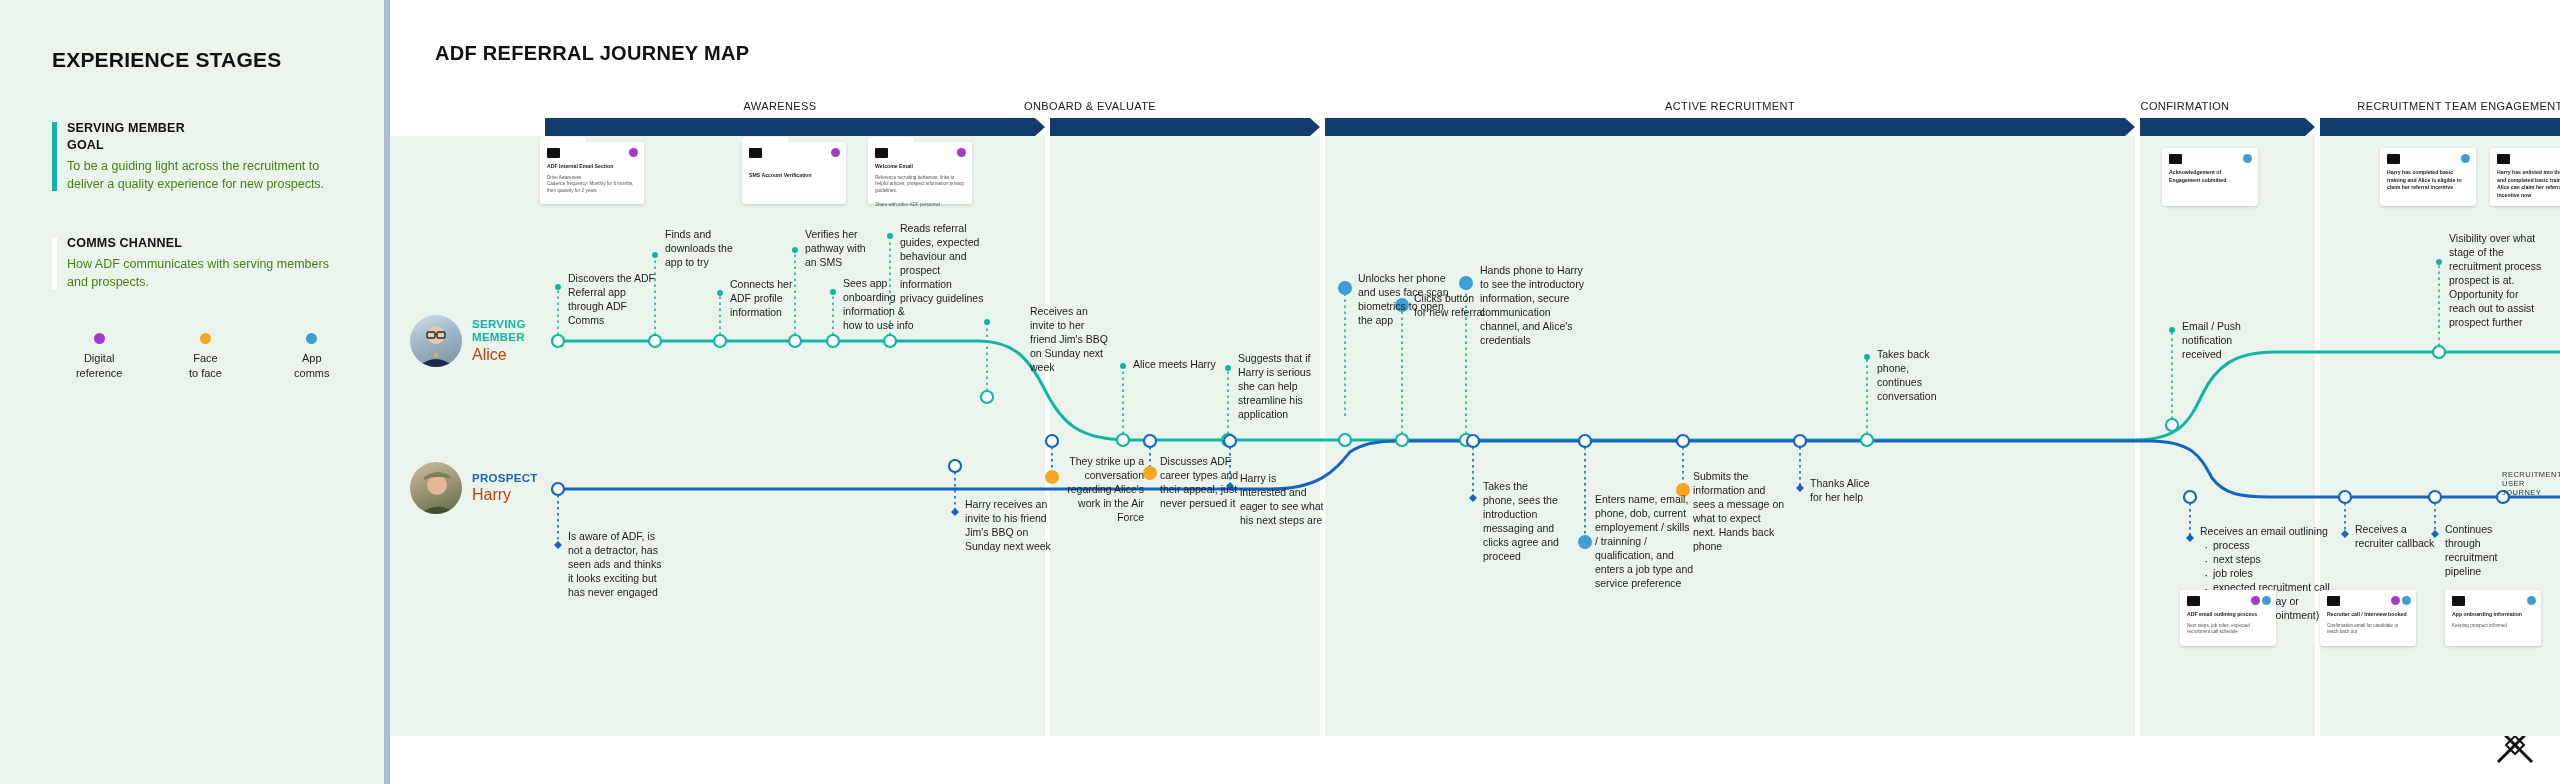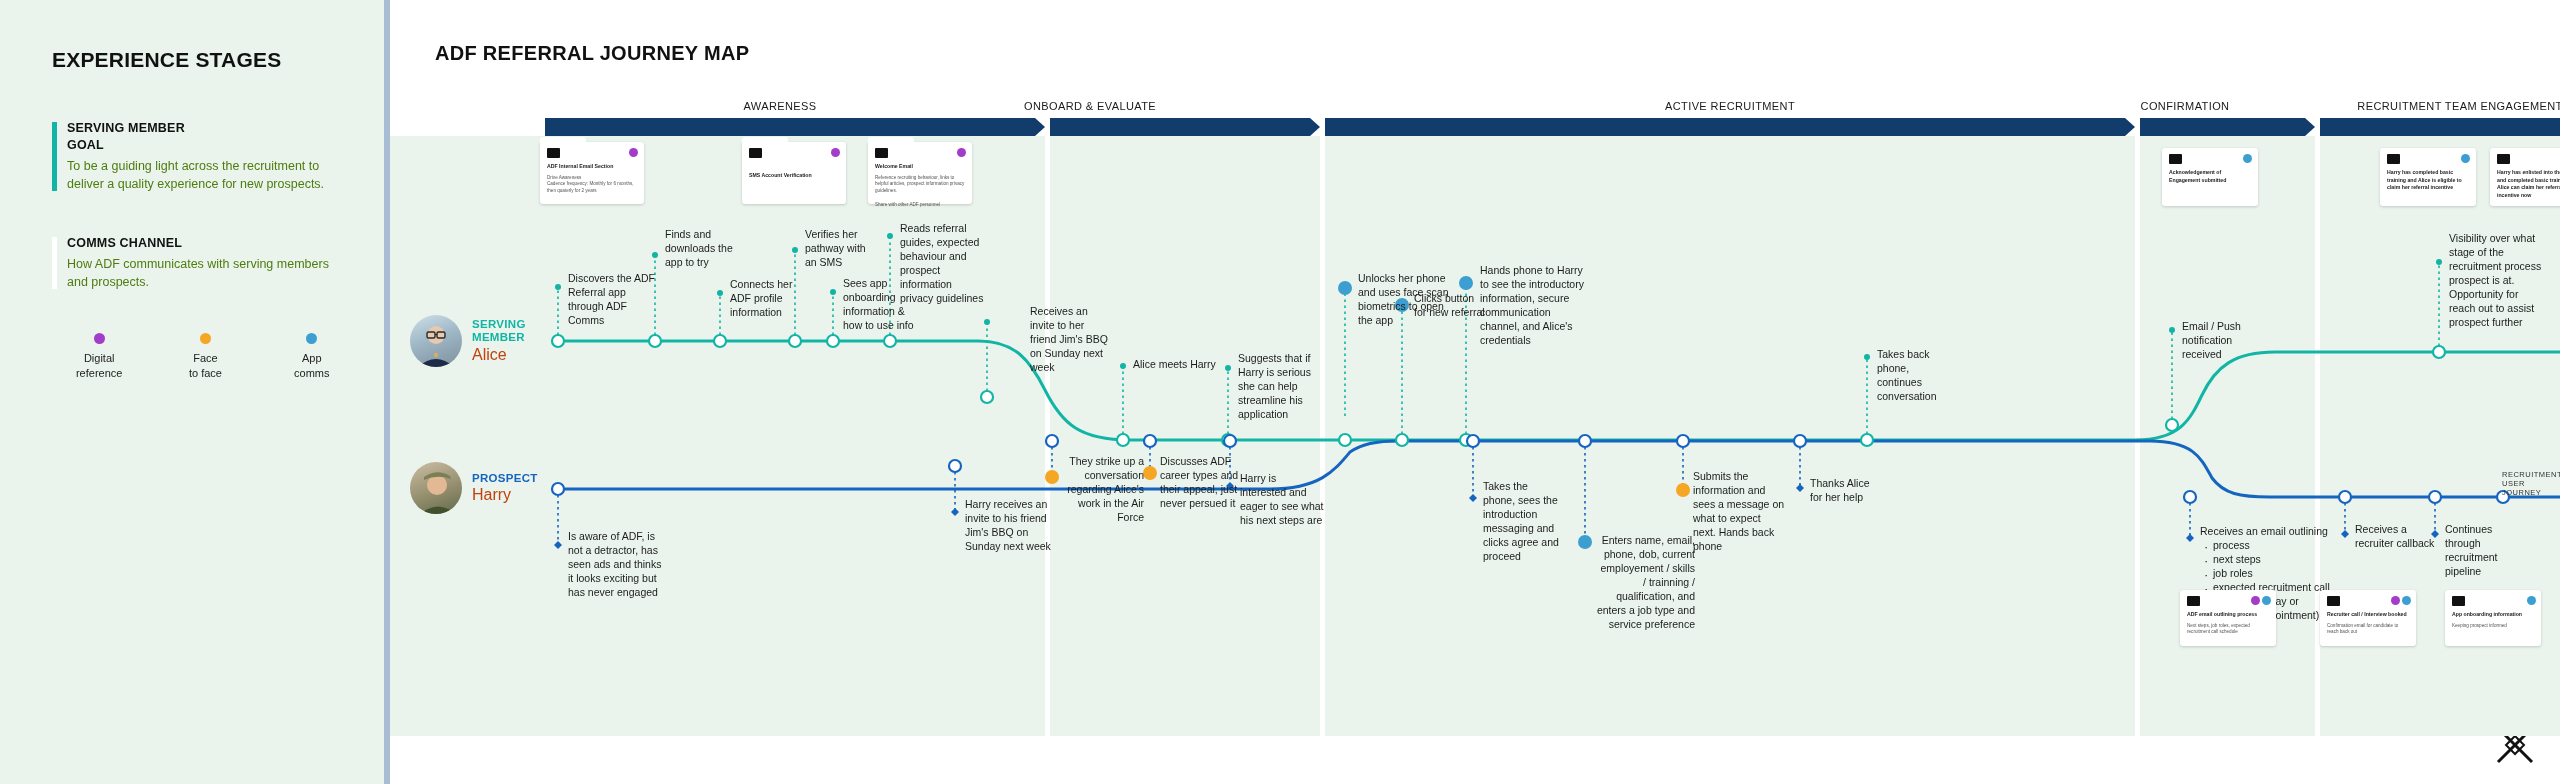--- a/index.html
+++ b/index.html
@@ -395,21 +395,21 @@
     <div class="note" style="left:1487px; top:348px; width:72px;">Takes back phone, continues conversation</div>
     <div class="note" style="left:1792px; top:320px; width:78px;">Email / Push notification received</div>
     <div class="note" style="left:2059px; top:232px; width:96px;">Visibility over what stage of the recruitment process prospect is at. Opportunity for reach out to assist prospect further</div>
 
     <div class="note" style="left:178px; top:530px; width:96px;">Is aware of ADF, is not a detractor, has seen ads and thinks it looks exciting but has never engaged</div>
     <div class="note" style="left:575px; top:498px; width:86px;">Harry receives an invite to his friend Jim's BBQ on Sunday next week</div>
     <div class="note" style="left:672px; top:455px; width:82px;text-align:right;">They strike up a conversation regarding Alice's work in the Air Force</div>
     <div class="note" style="left:770px; top:455px; width:82px;">Discusses ADF career types and their appeal, just never persued it</div>
     <div class="note" style="left:850px; top:472px; width:84px;">Harry is interested and eager to see what his next steps are</div>
     <div class="note" style="left:1093px; top:480px; width:78px;">Takes the phone, sees the introduction messaging and clicks agree and proceed</div>
-    <div class="note" style="left:1205px; top:534px; width:100px;text-align:right;">Enters name, email, phone, dob, current employement / skills / trainning / qualification, and enters a job type and service preference</div>
+    <div class="note" style="left:1205px; top:493px; width:100px;">Enters name, email, phone, dob, current employement / skills / trainning / qualification, and enters a job type and service preference</div>
     <div class="note" style="left:1303px; top:470px; width:92px;">Submits the information and sees a message on what to expect next. Hands back phone</div>
     <div class="note" style="left:1420px; top:477px; width:72px;">Thanks Alice for her help</div>
 
     <div class="note" style="left:1810px; top:525px; width:136px;">
       <div>Receives an email outlining</div>
       <ul>
         <li>process</li>
         <li>next steps</li>
         <li>job roles</li>
         <li>expected recruitment call (1 business day or schedule appointment)</li>

